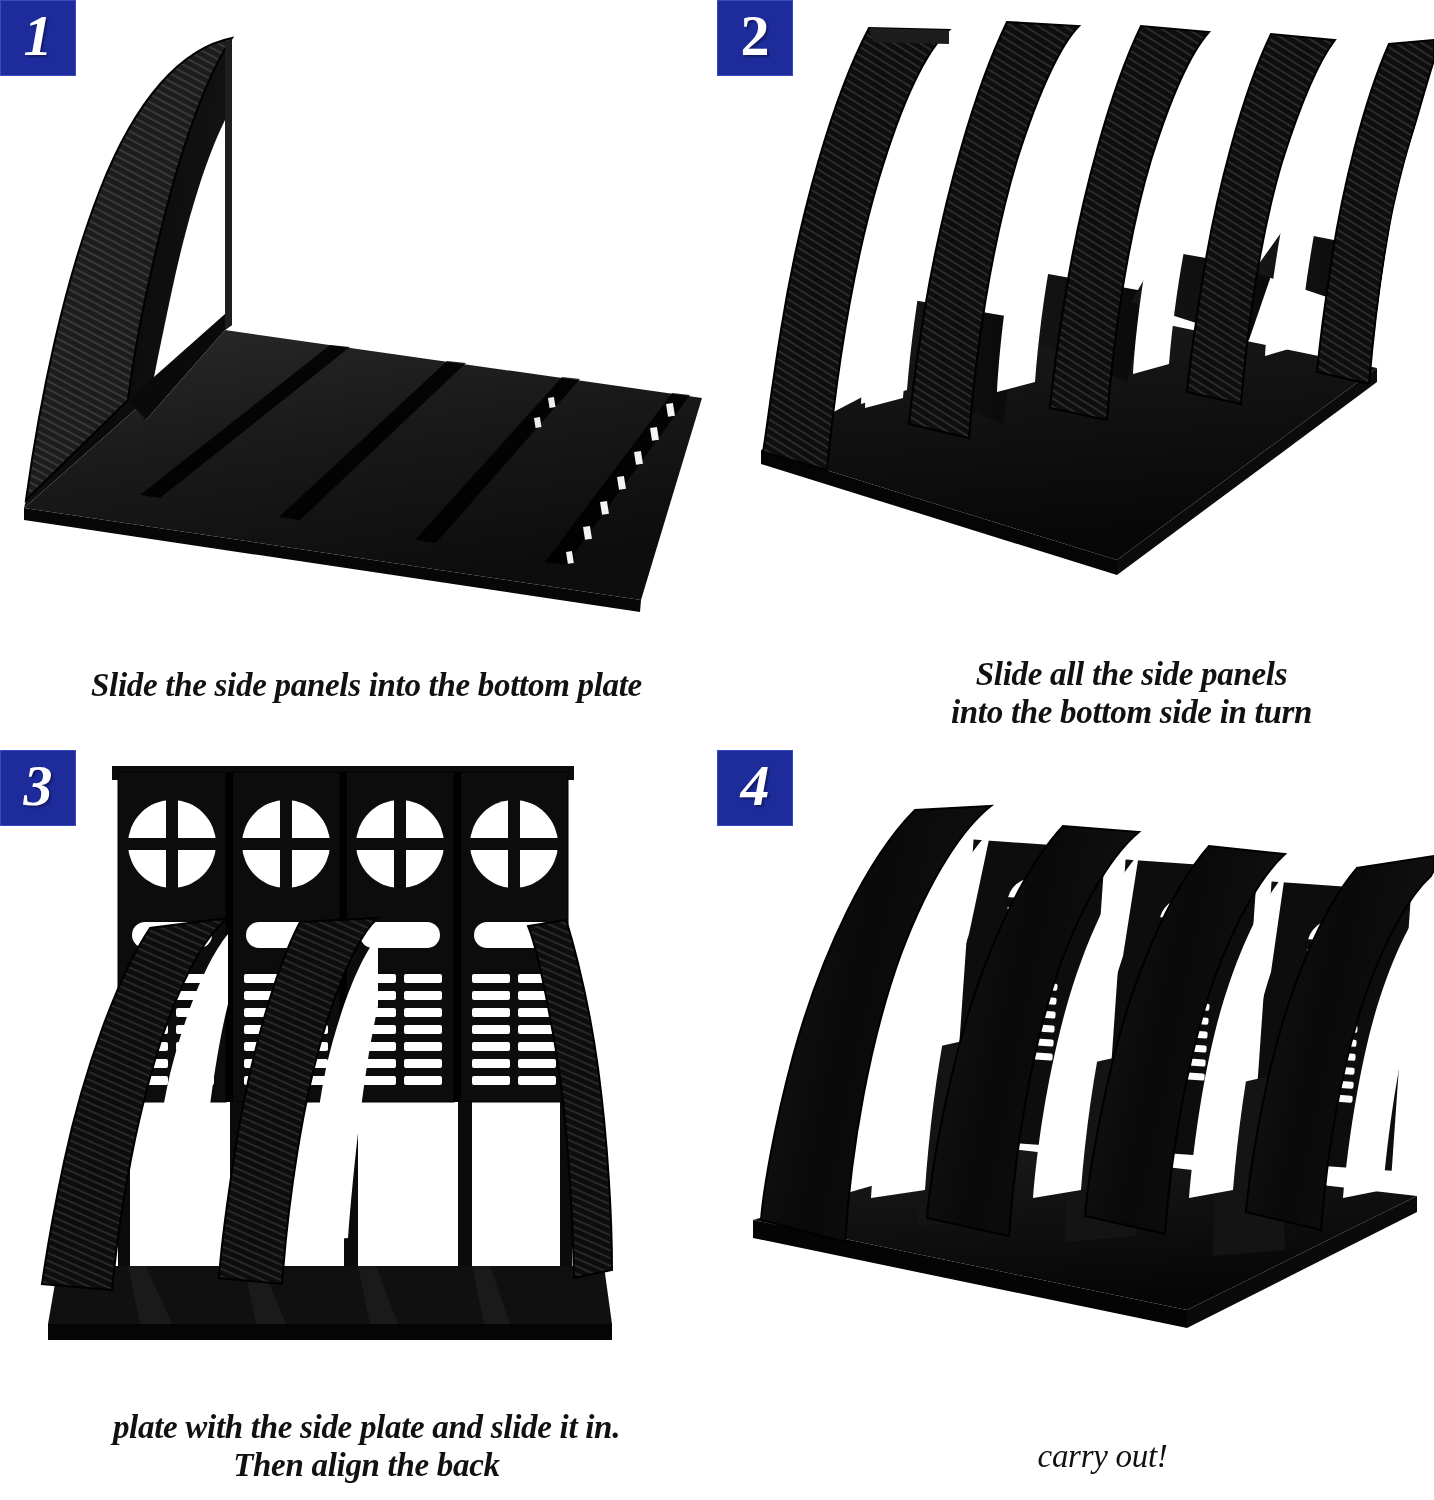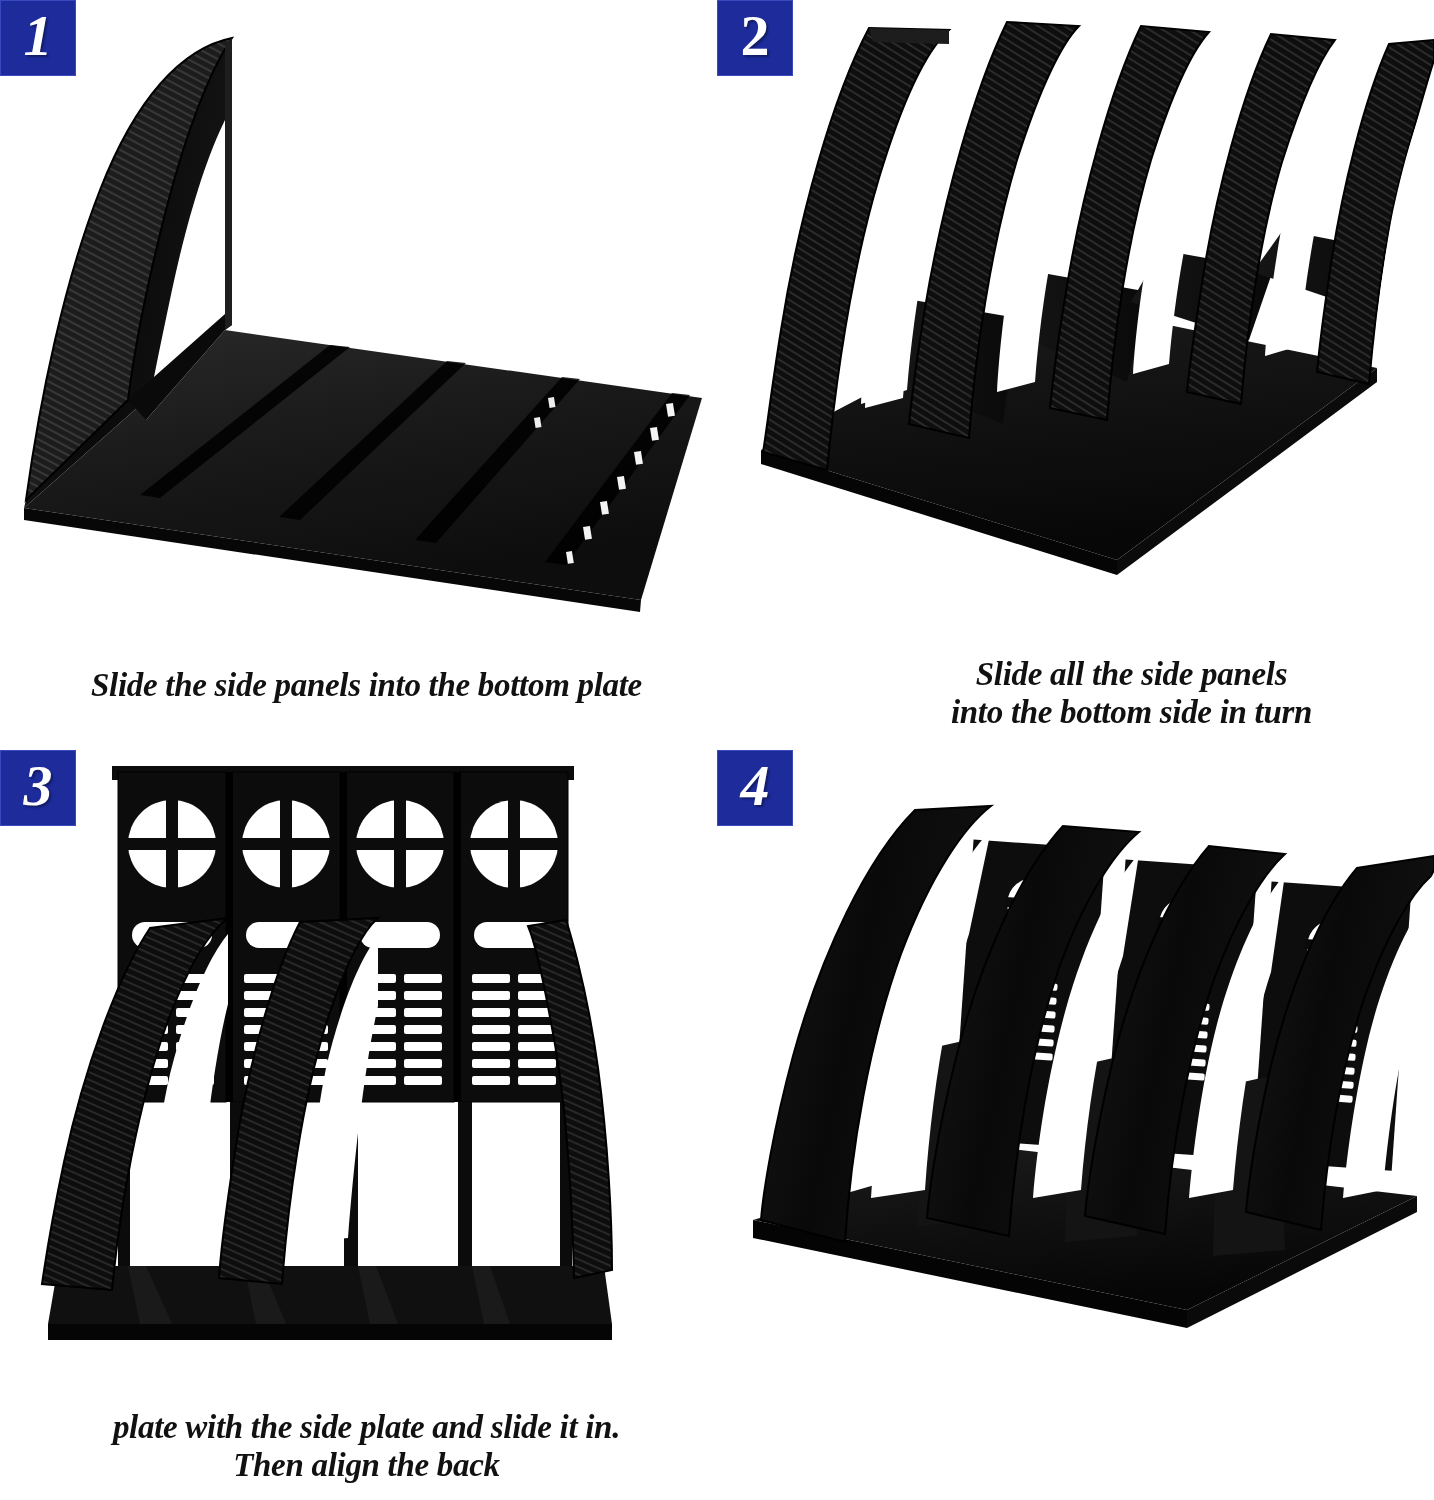--- a/index.html
+++ b/index.html
@@ -371,14 +371,17 @@
                    C610,404 624,318 648,246 C670,184 694,144 714,126 L717,120 L717,106 Z" fill="url(#face4)" stroke="#000" stroke-width="2"></path>
           <path d="M714,144 C692,170 668,222 652,286 C638,344 630,404 626,448 L666,440
                    C672,372 684,292 702,236 L717,200 L717,132 Z" fill="#ffffff"></path>
         </g>
       </svg>
     </div>
     <div class="badge it">
       <span>4</span>
     </div>
   </div>
+  <div class="cap c4" style="left:717px;">
+    <span class="ln">carry out!</span>
+  </div>
 
 </div>
 
 </body></html>

